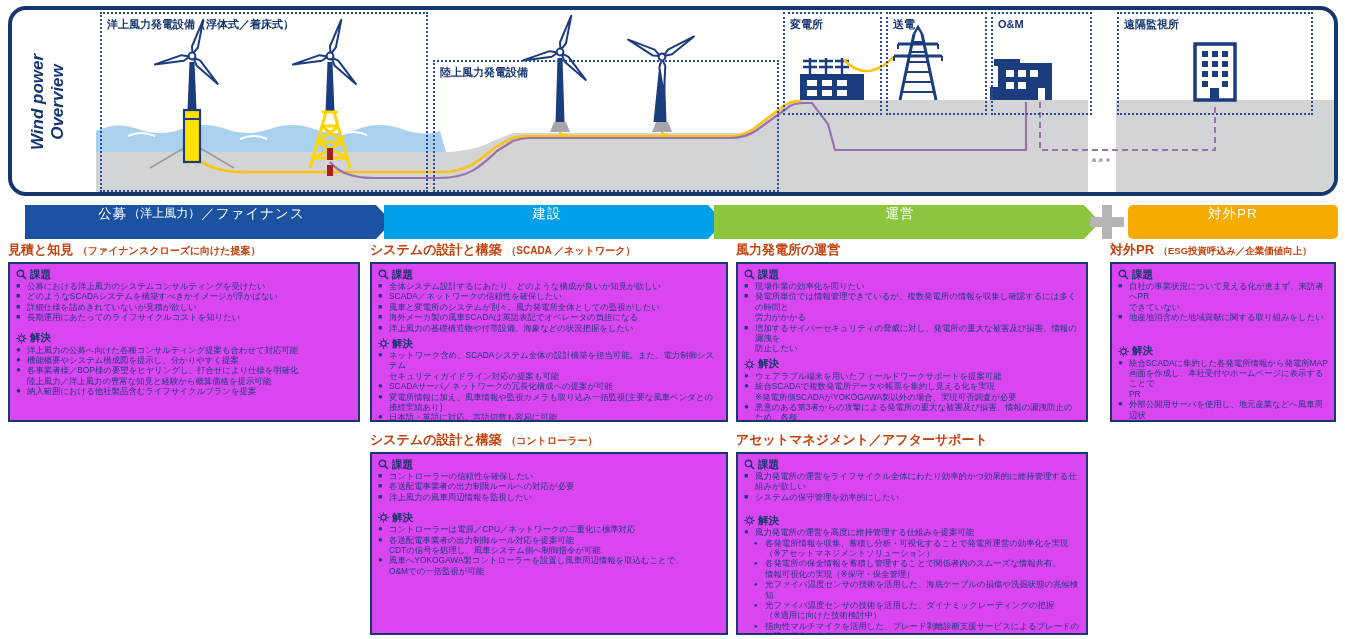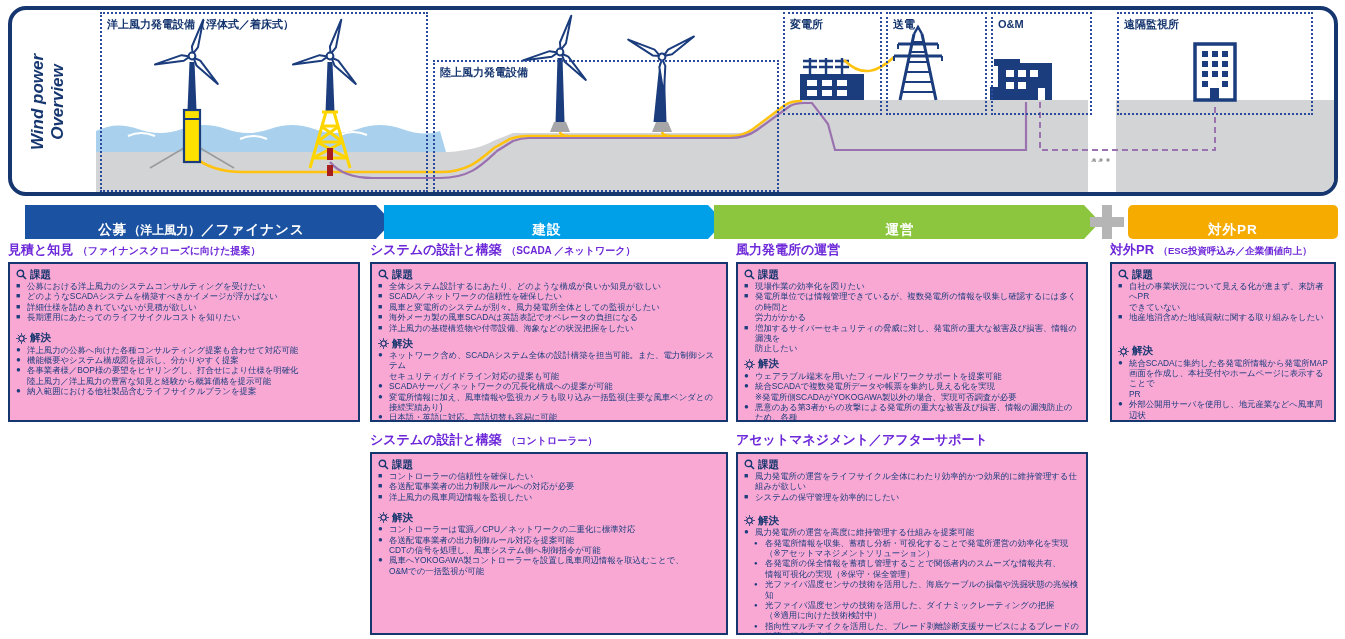--- a/index.html
+++ b/index.html
@@ -18,38 +18,38 @@
   .fac .fac-lab{display:inline-block;padding:2px 5px;font-size:11px;font-weight:bold;color:#16366f;background:transparent;}
   .fac1{left:88px;top:2px;width:324px;height:176px;}
   .fac2{left:421px;top:2px;width:342px;height:128px;margin-top:48px;}
   .fac3{left:771px;top:2px;width:95px;height:99px;}
   .fac4{left:874px;top:2px;width:97px;height:99px;}
   .fac5{left:979px;top:2px;width:97px;height:99px;}
   .fac6{left:1105px;top:2px;width:192px;height:99px;}
   .dots{position:absolute;left:1078px;top:142px;font-size:11px;color:#9b9b9b;letter-spacing:2px;}
 
   
-  .phase{position:absolute;top:205px;height:34px;display:flex;align-items:flex-end;justify-content:center;
-         color:#fff;font-weight:bold;font-size:13.5px;letter-spacing:1px;}
+  .phase{position:absolute;top:205px;height:34px;display:flex;align-items:flex-start;justify-content:center;
+         color:#fff;font-weight:normal;font-size:13.5px;letter-spacing:1px;}
   .arrowtip{clip-path:polygon(0 0,calc(100% - 16px) 0,100% 50%,calc(100% - 16px) 100%,0 100%);padding-right:14px;}
   .ph1{left:25px;width:353px;background:#1b52a1;}
   .ph2{left:384px;width:326px;background:#00a0e9;}
   .ph3{left:714px;width:372px;background:#8cc63f;}
   .ph4{left:1128px;width:210px;background:#f6ab00;border-radius:5px;}
   .ph-small{font-size:12px;letter-spacing:0;margin:0 1px;}
   .plus{position:absolute;left:1090px;top:205px;width:34px;height:34px;}
   .plus::before{content:"";position:absolute;left:0;top:12px;width:34px;height:10px;background:#b5b5b6;}
   .plus::after{content:"";position:absolute;left:12px;top:0;width:10px;height:34px;background:#b5b5b6;}
 
   
-  .sec-head{position:absolute;height:20px;white-space:nowrap;color:#6d28d9;}
+  .sec-head{position:absolute;height:20px;white-space:nowrap;color:#c2410c;}
   .sec-title{font-size:13px;font-weight:bold;}
   .sec-sub{font-size:10px;font-weight:bold;}
   .sec-sub.tight{font-size:9.5px;}
-  .panel{position:absolute;border:2px solid #16366f;background:#f9a8d4;padding:4px 6px 2px 6px;
+  .panel{position:absolute;border:2px solid #16366f;background:#d946ef;padding:4px 6px 2px 6px;
          box-sizing:border-box;overflow:hidden;}
   .bx-row{display:flex;align-items:center;gap:3px;font-size:10.5px;font-weight:bold;color:#16366f;height:13px;}
   .bx-row.sol{margin-top:9px;}
   .panel.tight .bx-row.sol{margin-top:4px;}
   .li{display:flex;align-items:flex-start;font-size:8.4px;line-height:10.4px;color:#1b3c7d;}
   .blt{flex:0 0 11px;width:11px;font-size:7px;line-height:10.4px;color:#1b3c7d;text-align:left;}
   .b-sq>.blt::before{content:"■";}
   .b-go>.blt::before{content:"●";font-size:8px;}
   .b-dot{margin-left:10px;}
   .b-dot>.blt::before{content:"●";font-size:6px;}

